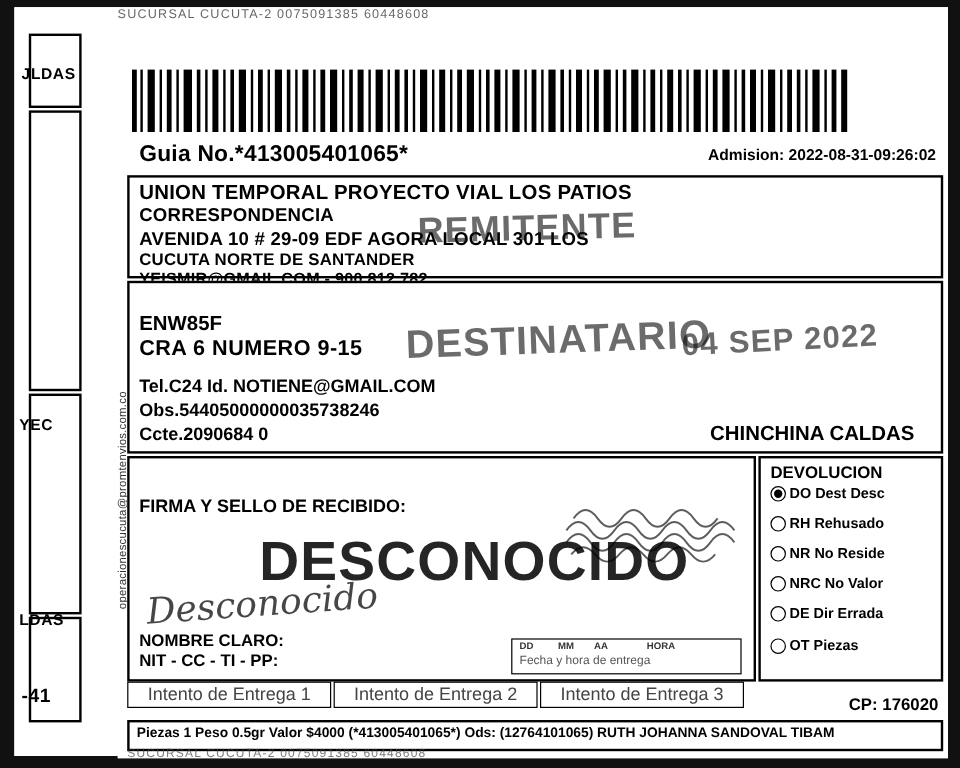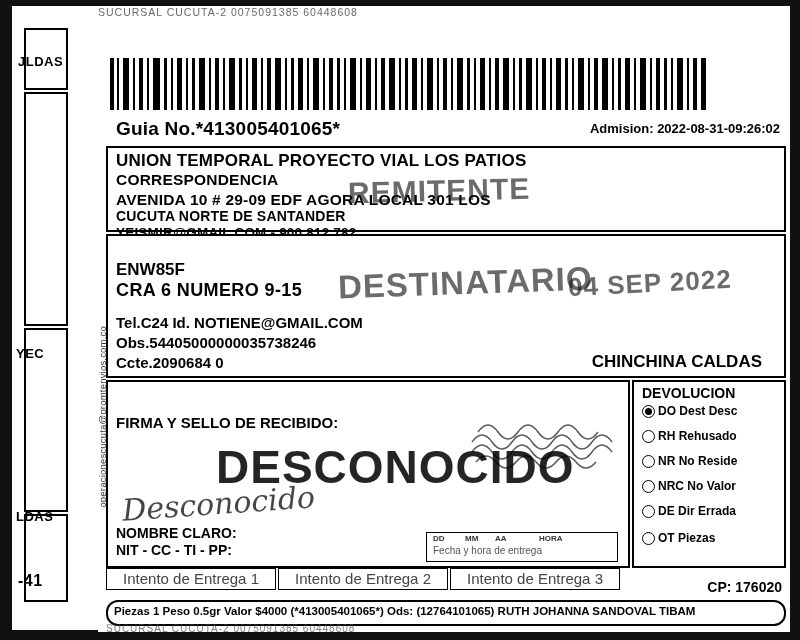--- a/index.html
+++ b/index.html
@@ -76,21 +76,21 @@
   .devo .ttl{position:absolute;left:8px;top:3px;font-size:14px;font-weight:bold;}
   .devo .rad{position:absolute;left:8px;width:11px;height:11px;border:1.6px solid #000;border-radius:50%;}
   .devo .rad.sel::after{content:"";position:absolute;left:2px;top:2px;width:7px;height:7px;background:#000;border-radius:50%;}
   .devo .lbl{position:absolute;left:24px;font-size:12px;font-weight:bold;white-space:nowrap;}
 
   
   .intento{position:absolute;border:1.5px solid #000;height:20px;top:562px;font-size:15px;color:#444;text-align:center;line-height:19px;}
   .cp{position:absolute;right:8px;top:562px;font-size:14px;font-weight:bold;margin-top:11px;}
 
   
-  .piezas{left:8px;top:594px;width:676px;height:22px;border-radius:12px;}
+  .piezas{left:8px;top:594px;width:676px;height:22px;}
   .piezas .txt{position:absolute;left:6px;top:3px;font-size:11.5px;font-weight:bold;white-space:nowrap;}
 
   .bottomline{position:absolute;left:8px;bottom:-2px;font-size:10px;color:#444;letter-spacing:1px;opacity:.7;}
 </style>
 </head>
 <body>
 
 <div id="sheet">
 
   <div class="edge edge-left"></div>

